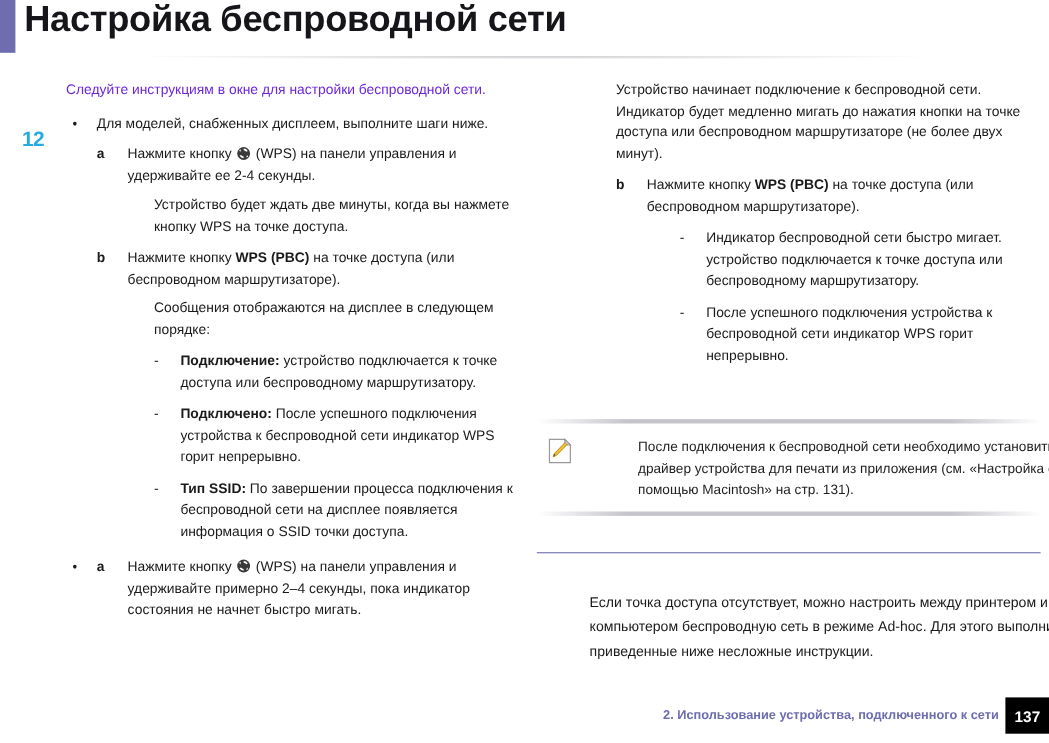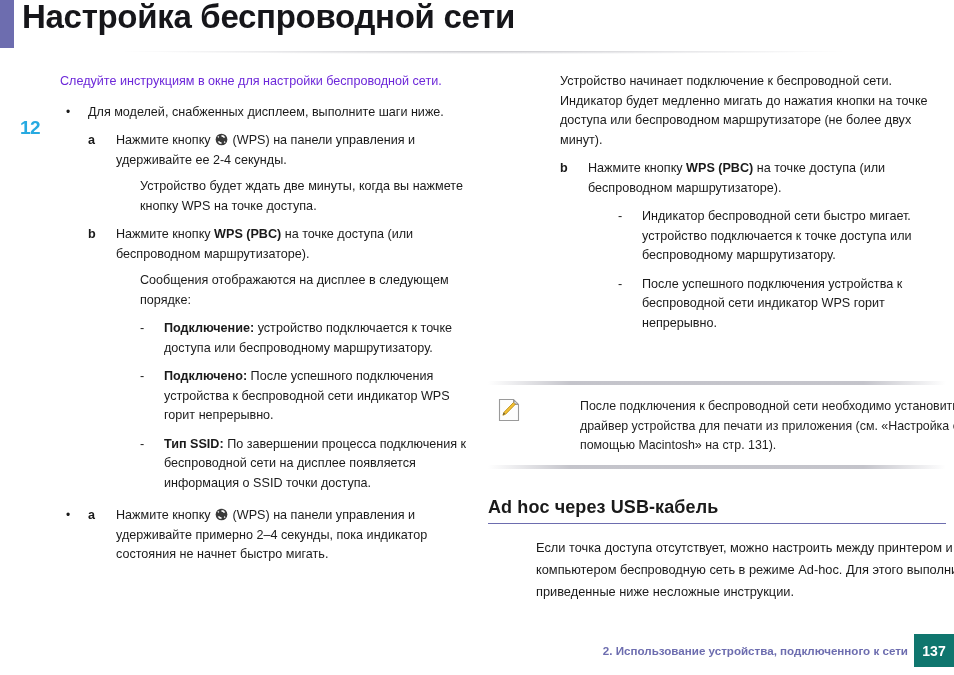--- a/index.html
+++ b/index.html
@@ -172,21 +172,21 @@
     font-size: 11.6px;
     font-weight: bold;
     color: #6d6daf;
     white-space: nowrap;
     text-align: center;
   }
   #footer-page {
     position: absolute;
     right: 0; top: 0;
     width: 40px; height: 33px;
-    background: #0f766e;
+    background: #000000;
     color: #ffffff;
     font-size: 14px;
     font-weight: bold;
     display: flex;
     align-items: center;
     justify-content: center;
   }
 </style>
 </head>
 <body>
@@ -290,21 +290,20 @@
       <path d="M15.8 4.2 L17.6 6.0 L7.6 16.2 L4.9 17.2 L5.9 14.4 Z" fill="#f4c033" stroke="#b88c12" stroke-width="0.9" stroke-linejoin="round"></path>
       <path d="M4.9 17.2 L5.9 14.4 L7.0 15.5 Z" fill="#4a4a4a"></path>
       <path d="M15.8 4.2 L17.6 6.0 L18.8 4.8 L17.0 3.0 Z" fill="#d9d9d9" stroke="#9a9a9a" stroke-width="0.8"></path>
     </svg>
   </div>
   <div id="note-text">После подключения к беспроводной сети необходимо установить драйвер устройства для печати из приложения (см. «Настройка с помощью Macintosh» на стр. 131).</div>
   <div class="note-rule" id="note-rule-bottom"></div>
 </div>
 
 <div id="section-head">
-  <div id="section-title">Ad hoc через USB-кабель</div>
   <div id="section-rule"></div>
 </div>
 <div id="section-body">Если точка доступа отсутствует, можно настроить между принтером и компьютером беспроводную сеть в режиме Ad-hoc. Для этого выполните приведенные ниже несложные инструкции.</div>
 
 <div id="footer">
   <div id="footer-label">2. Использование устройства, подключенного к сети</div>
   <div id="footer-page">137</div>
 </div>
 
 </body></html>

